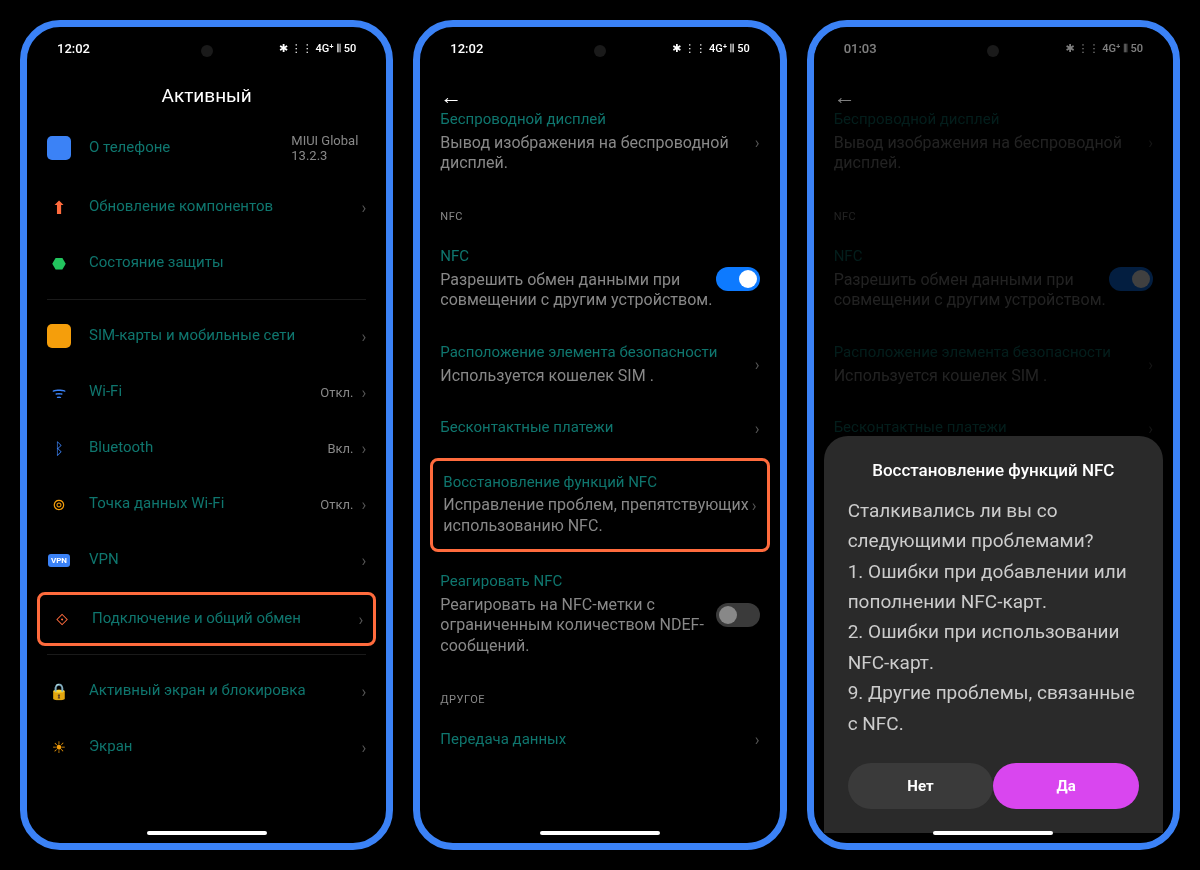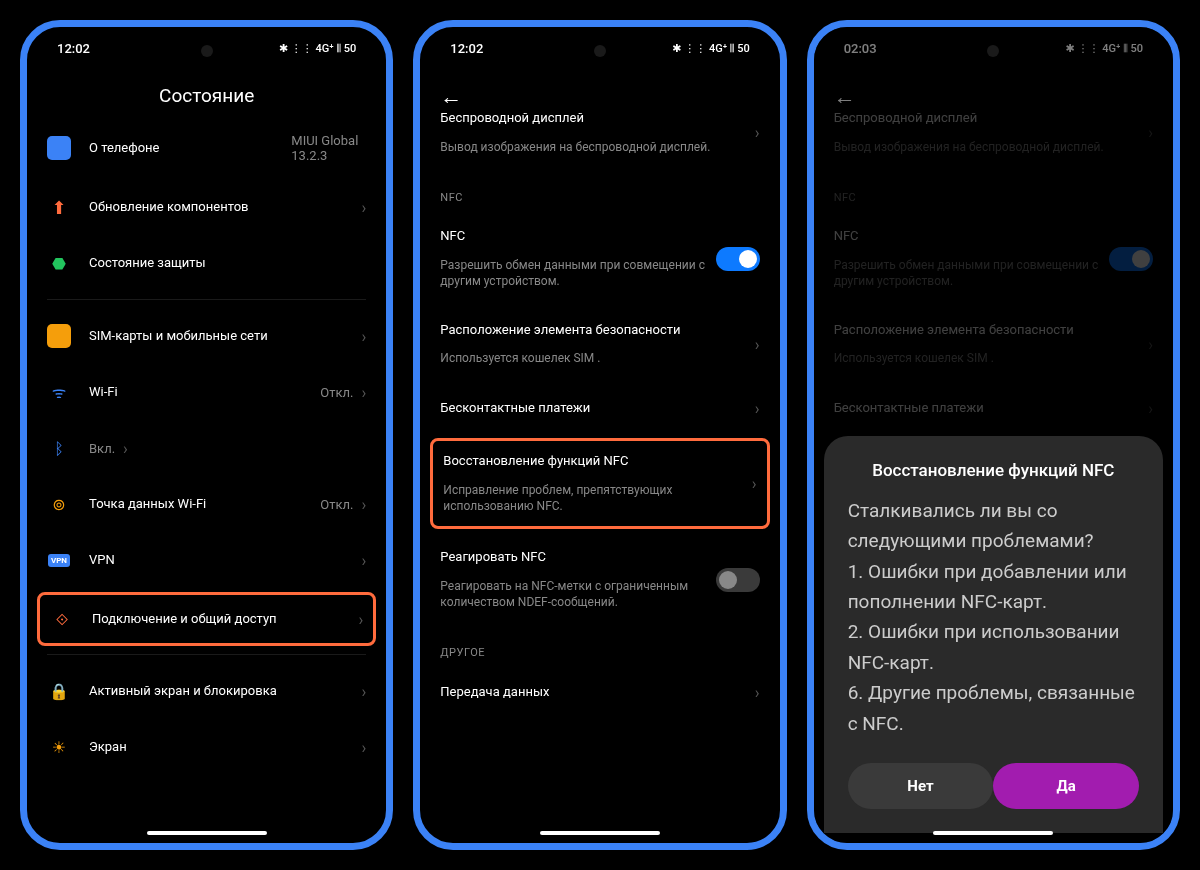--- a/index.html
+++ b/index.html
@@ -7,42 +7,42 @@
 .phone { width: 380px; height: 830px; background: #000; border-radius: 40px; position: relative; overflow: hidden; border: 7px solid #3b82f6; }
 .notch { position: absolute; top: 18px; left: 50%; transform: translateX(-50%); width: 12px; height: 12px; background: #1a1a1a; border-radius: 50%; z-index: 10; }
 .status-bar { display: flex; justify-content: space-between; align-items: center; padding: 14px 30px 8px; color: #fff; font-size: 13px; font-weight: 500; }
 .status-right { display: flex; gap: 4px; align-items: center; font-size: 11px; margin-left: 32px; }
 .header { padding: 20px 20px 10px; text-align: center; color: #fff; font-size: 19px; font-weight: 400; position: relative; }
 .back-btn { position: absolute; left: 20px; top: 20px; color: #fff; font-size: 22px; }
 .content { padding: 0 20px; overflow-y: auto; height: calc(100% - 100px); }
 .row { display: flex; align-items: center; padding: 16px 0; color: #fff; position: relative; }
 .row-icon { width: 24px; height: 24px; margin-right: 18px; display: flex; align-items: center; justify-content: center; border-radius: 5px; flex-shrink: 0; }
 .row-text { flex: 1; }
-.row-title { font-size: 13px; color: #ffffff; line-height: 1.3; }
-.row-subtitle { font-size: 12px; color: #888; margin-top: 13px; line-height: 1.3; }
+.row-title { font-size: 15px; color: #0f766e; line-height: 1.3; }
+.row-subtitle { font-size: 16px; color: #888; margin-top: 3px; line-height: 1.3; }
 .row-value { font-size: 13px; color: #888; margin-right: 8px; }
 .row-chevron { color: #555; font-size: 16px; }
 .divider { height: 1px; background: #1a1a1a; margin: 8px 0; }
 .section-label { color: #888; font-size: 11px; padding: 20px 0 8px; text-transform: uppercase; letter-spacing: 0.5px; }
 .toggle { width: 44px; height: 24px; border-radius: 12px; position: relative; }
 .toggle.on { background: #0d7aff; }
 .toggle.off { background: #3a3a3a; }
 .toggle-thumb { width: 18px; height: 18px; background: #fff; border-radius: 50%; position: absolute; top: 3px; }
 .toggle.on .toggle-thumb { right: 3px; }
 .toggle.off .toggle-thumb { left: 3px; background: #888; }
 .highlighted { border: 3px solid #ff6b3d; border-radius: 8px; padding: 12px 10px !important; margin: 4px -10px; }
 .home-indicator { position: absolute; bottom: 8px; left: 50%; transform: translateX(-50%); width: 120px; height: 4px; background: #fff; border-radius: 2px; }
 .dialog-overlay { position: absolute; bottom: 0; left: 0; right: 0; top: 0; background: rgba(0,0,0,0.5); display: flex; align-items: flex-end; }
 .dialog { background: #2a2a2a; border-radius: 24px 24px 0 0; padding: 24px; width: 100%; margin: 10px; }
 .dialog-title { color: #fff; font-size: 17px; font-weight: 500; text-align: center; margin-bottom: 16px; }
 .dialog-body { color: #ccc; font-size: 19px; line-height: 1.6; }
 .dialog-buttons { display: flex; gap: 0; margin-top: 24px; font-weight: bold; }
 .dialog-btn { flex: 1; padding: 14px; border-radius: 24px; text-align: center; font-size: 15px; }
 .dialog-btn.secondary { background: #3a3a3a; color: #fff; }
-.dialog-btn.primary { background: #a21caf; color: #fff; }
+.dialog-btn.primary { background: #d946ef; color: #fff; }
 .dimmed { opacity: 0.5; }
 .icon-phone-info { background: #3b82f6; }
 .icon-update { color: #ff6b3d; font-size: 18px; }
 .icon-shield { color: #22c55e; font-size: 16px; }
 .icon-sim { background: #f59e0b; }
 .icon-wifi { color: #3b82f6; font-size: 16px; }
 .icon-bt { color: #3b82f6; font-size: 16px; }
 .icon-hotspot { color: #f59e0b; font-size: 16px; }
 .icon-vpn { background: #3b82f6; color: #fff; font-size: 8px; font-weight: bold; padding: 2px 3px; border-radius: 3px; }
 .icon-connect { color: #ff6b3d; font-size: 16px; }
@@ -51,21 +51,21 @@
 </style>
 </head>
 <body>
 
 <div class="phone">
   <div class="notch"></div>
   <div class="status-bar">
     <span>12:02</span>
     <span class="status-right">✱ ⋮⋮ 4G⁺ ⫴ 50</span>
   </div>
-  <div class="header">Состояние</div>
+  <div class="header">Активный</div>
   <div class="content">
     <div class="row">
       <div class="row-icon icon-phone-info"></div>
       <div class="row-text">
           <div class="row-title">О телефоне</div>
         </div>
       <div class="row-value" style="text-align:left;white-space:pre-line">MIUI Global
 13.2.3</div>
     </div>
     <div class="row">
@@ -92,20 +92,23 @@
     <div class="row">
       <div class="row-icon icon-wifi">ᯤ</div>
       <div class="row-text">
           <div class="row-title">Wi-Fi</div>
         </div>
       <span class="row-value">Откл.</span>
       <span class="row-chevron">›</span>
     </div>
     <div class="row">
       <div class="row-icon icon-bt">ᛒ</div>
+      <div class="row-text">
+          <div class="row-title">Bluetooth</div>
+        </div>
       <span class="row-value">Вкл.</span>
       <span class="row-chevron">›</span>
     </div>
     <div class="row">
       <div class="row-icon icon-hotspot">⊚</div>
       <div class="row-text">
           <div class="row-title">Точка данных Wi-Fi</div>
         </div>
       <span class="row-value">Откл.</span>
       <span class="row-chevron">›</span>
@@ -115,21 +118,21 @@
           <span class="icon-vpn">VPN</span>
         </div>
       <div class="row-text">
           <div class="row-title">VPN</div>
         </div>
       <span class="row-chevron">›</span>
     </div>
     <div class="row highlighted">
       <div class="row-icon icon-connect">⟐</div>
       <div class="row-text">
-          <div class="row-title">Подключение и общий доступ</div>
+          <div class="row-title">Подключение и общий обмен</div>
         </div>
       <span class="row-chevron">›</span>
     </div>
     <div class="divider"></div>
     <div class="row">
       <div class="row-icon icon-lock">🔒</div>
       <div class="row-text">
           <div class="row-title">Активный экран и блокировка</div>
         </div>
       <span class="row-chevron">›</span>
@@ -208,21 +211,21 @@
         </div>
       <span class="row-chevron">›</span>
     </div>
   </div>
   <div class="home-indicator"></div>
 </div>
 
 <div class="phone">
   <div class="notch"></div>
   <div class="status-bar">
-    <span>02:03</span>
+    <span>01:03</span>
     <span class="status-right">✱ ⋮⋮ 4G⁺ ⫴ 50</span>
   </div>
   <div class="header">
     <span class="back-btn">←</span>
   </div>
   <div class="content dimmed">
     <div class="row">
       <div class="row-text">
         <div class="row-title">Беспроводной дисплей</div>
         <div class="row-subtitle">Вывод изображения на беспроводной дисплей.</div>
@@ -253,21 +256,21 @@
       <span class="row-chevron">›</span>
     </div>
   </div>
   <div class="dialog-overlay">
     <div class="dialog">
       <div class="dialog-title">Восстановление функций NFC</div>
       <div class="dialog-body">
         <div>Сталкивались ли вы со следующими проблемами?</div>
         <div>1. Ошибки при добавлении или пополнении NFC-карт.</div>
         <div>2. Ошибки при использовании NFC-карт.</div>
-        <div>6. Другие проблемы, связанные с NFC.</div>
+        <div>9. Другие проблемы, связанные с NFC.</div>
       </div>
       <div class="dialog-buttons">
         <div class="dialog-btn secondary">Нет</div>
         <div class="dialog-btn primary">Да</div>
       </div>
     </div>
   </div>
   <div class="home-indicator"></div>
 </div>
 

